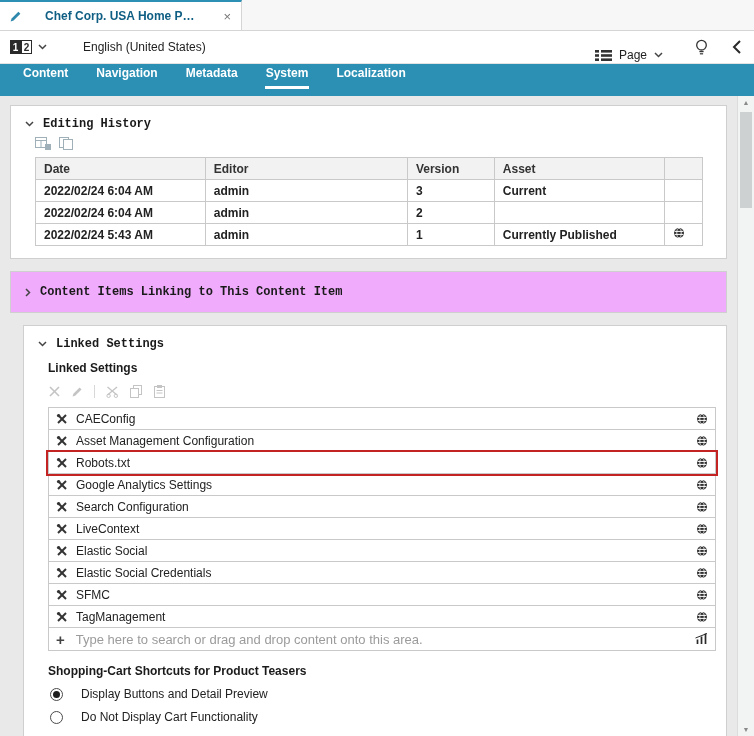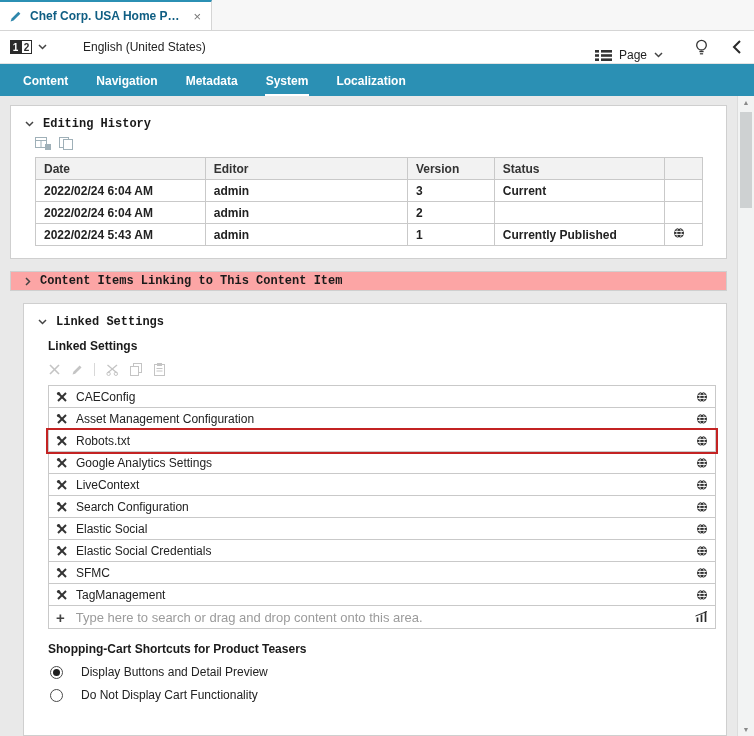--- a/index.html
+++ b/index.html
@@ -1,48 +1,48 @@
 <!DOCTYPE html>
 <html><head>
 <meta charset="utf-8">
 <style>
   html,body{margin:0;padding:0;}
   body{width:754px;height:736px;overflow:hidden;font-family:"Liberation Sans",sans-serif;font-size:12px;color:#222;background:#e9e9e9;}
   .app{position:relative;width:754px;height:736px;background:#e9e9e9;}
 
   
   .topbar{height:30px;background:#f7f7f7;border-bottom:1px solid #d5d5d5;display:flex;align-items:stretch;}
-  .doc-tab{display:flex;align-items:center;gap:8px;padding:0 10px 0 9px;background:#fff;border-right:1px solid #d5d5d5;border-top:2px solid #2b90b4;box-sizing:border-box;}
+  .doc-tab{display:flex;align-items:center;gap:23px;padding:0 10px 0 9px;background:#fff;border-right:1px solid #d5d5d5;border-top:2px solid #2b90b4;box-sizing:border-box;}
   .doc-tab .title{font-weight:bold;color:#0f5e83;white-space:nowrap;}
   .close-x{color:#777;font-size:13px;line-height:13px;margin-left:6px;cursor:pointer;}
 
   
   .toolbar2{height:32px;background:#fff;border-bottom:1px solid #e3e3e3;display:flex;align-items:center;padding:0 12px 0 10px;}
   .site-icon{display:flex;align-items:center;}
   .site-icon .b1{width:11px;height:14px;background:#2a2a2a;color:#fff;font-size:10px;font-weight:bold;display:flex;align-items:center;justify-content:center;}
   .site-icon .b2{width:11px;height:14px;background:#fff;color:#2a2a2a;border:1px solid #2a2a2a;box-sizing:border-box;font-size:10px;font-weight:bold;display:flex;align-items:center;justify-content:center;}
   .chevbtn{margin-left:6px;display:inline-flex;align-items:center;cursor:pointer;}
   .locale{margin-left:36px;color:#222;}
   .right-group{margin-left:auto;display:flex;align-items:center;gap:9px;}
   .page-group{display:flex;align-items:center;gap:7px;cursor:pointer;margin-top:16px;}
   .bulb{margin-left:22px;display:inline-flex;cursor:pointer;}
   .back{margin-left:14px;display:inline-flex;cursor:pointer;}
 
   
   .teal{height:33px;background:#2b90b4;display:flex;align-items:stretch;padding-left:9px;}
-  .navtab{display:flex;align-items:flex-end;padding:0 13px;cursor:pointer;}
+  .navtab{display:flex;align-items:flex-end;padding:8px 13px;cursor:pointer;}
   .navtab .lbl{color:#fff;font-weight:bold;padding:8px 1px 6px;border-bottom:3px solid transparent;}
   .navtab.active .lbl{border-bottom-color:#fff;}
 
   
   .content{position:absolute;top:96px;left:0;right:0;bottom:0;background:#e9e9e9;}
   .pane{position:absolute;left:10px;right:27px;top:9px;}
   .panel{background:#fff;border:1px solid #cfcfcf;padding:7px 12px 12px 12px;margin-bottom:12px;}
   .sec-head{display:flex;align-items:center;gap:9px;padding:4px 6px 4px 2px;font-weight:bold;color:#1a1a1a;cursor:pointer;font-family:Liberation Mono, monospace;}
-  .collapsed-panel{background:#fca5a5;border:1px solid #cfcfcf;padding:1px 12px;margin-bottom:12px;}
+  .collapsed-panel{background:#f0abfc;border:1px solid #cfcfcf;padding:12px 12px;margin-bottom:12px;}
 
   
   .hist-tools{display:flex;gap:8px;align-items:center;margin:2px 0 7px 12px;}
   table.hist{border-collapse:collapse;margin-left:12px;width:668px;table-layout:fixed;}
   table.hist th,table.hist td{border:1px solid #c9c9c9;height:21px;padding:0 8px;text-align:left;font-weight:bold;font-size:12px;color:#222;overflow:hidden;white-space:nowrap;}
   table.hist th{background:#f2f2f2;color:#333;}
   .col-date{width:168px;}.col-editor{width:200px;}.col-ver{width:86px;}.col-status{width:168px;}.col-ind{width:38px;}
   th.verh{text-align:right;padding-right:16px;}
   td.ver{text-align:right;padding-right:34px;}
   td.ind{text-align:right;padding-right:4px;}
@@ -189,21 +189,21 @@
               <col class="col-editor">
               <col class="col-ver">
               <col class="col-status">
               <col class="col-ind">
             </colgroup>
           <tbody>
               <tr>
             <th>Date</th>
             <th>Editor</th>
             <th class="verh">Version</th>
-            <th>Status</th>
+            <th>Asset</th>
             <th></th>
           </tr>
           <tr>
             <td>2022/02/24 6:04 AM</td>
             <td>admin</td>
             <td class="ver">3</td>
             <td>Current</td>
             <td class="ind"></td>
           </tr>
           <tr>
@@ -366,39 +366,39 @@
               </span>
           </div>
           <div class="ls-row">
             <span class="icon">
                 <svg width="12" height="12">
                   <line x1="2" y1="2" x2="10" y2="10" stroke="#333" stroke-width="2"></line>
                   <line x1="10" y1="2" x2="2" y2="10" stroke="#333" stroke-width="2"></line>
                   <circle cx="2.6" cy="2.6" r="1.7" fill="#333"></circle>
                 </svg>
               </span>
+            <span class="name">Search Configuration</span>
+            <span class="right-ico icon">
+                <svg width="12" height="12">
+                  <circle cx="6" cy="6" r="5" fill="#2f2f2f"></circle>
+                  <line x1="1.6" y1="4.4" x2="10.4" y2="4.4" stroke="#fff"></line>
+                  <line x1="1.6" y1="7.4" x2="10.4" y2="7.4" stroke="#fff"></line>
+                  <ellipse cx="6" cy="6" rx="2.2" ry="4.8" fill="none" stroke="#fff" stroke-width="0.8"></ellipse>
+                </svg>
+              </span>
+          </div>
+          <div class="ls-row">
+            <span class="icon">
+                <svg width="12" height="12">
+                  <line x1="2" y1="2" x2="10" y2="10" stroke="#333" stroke-width="2"></line>
+                  <line x1="10" y1="2" x2="2" y2="10" stroke="#333" stroke-width="2"></line>
+                  <circle cx="2.6" cy="2.6" r="1.7" fill="#333"></circle>
+                </svg>
+              </span>
             <span class="name">LiveContext</span>
-            <span class="right-ico icon">
-                <svg width="12" height="12">
-                  <circle cx="6" cy="6" r="5" fill="#2f2f2f"></circle>
-                  <line x1="1.6" y1="4.4" x2="10.4" y2="4.4" stroke="#fff"></line>
-                  <line x1="1.6" y1="7.4" x2="10.4" y2="7.4" stroke="#fff"></line>
-                  <ellipse cx="6" cy="6" rx="2.2" ry="4.8" fill="none" stroke="#fff" stroke-width="0.8"></ellipse>
-                </svg>
-              </span>
-          </div>
-          <div class="ls-row">
-            <span class="icon">
-                <svg width="12" height="12">
-                  <line x1="2" y1="2" x2="10" y2="10" stroke="#333" stroke-width="2"></line>
-                  <line x1="10" y1="2" x2="2" y2="10" stroke="#333" stroke-width="2"></line>
-                  <circle cx="2.6" cy="2.6" r="1.7" fill="#333"></circle>
-                </svg>
-              </span>
-            <span class="name">Search Configuration</span>
             <span class="right-ico icon">
                 <svg width="12" height="12">
                   <circle cx="6" cy="6" r="5" fill="#2f2f2f"></circle>
                   <line x1="1.6" y1="4.4" x2="10.4" y2="4.4" stroke="#fff"></line>
                   <line x1="1.6" y1="7.4" x2="10.4" y2="7.4" stroke="#fff"></line>
                   <ellipse cx="6" cy="6" rx="2.2" ry="4.8" fill="none" stroke="#fff" stroke-width="0.8"></ellipse>
                 </svg>
               </span>
           </div>
           <div class="ls-row">

